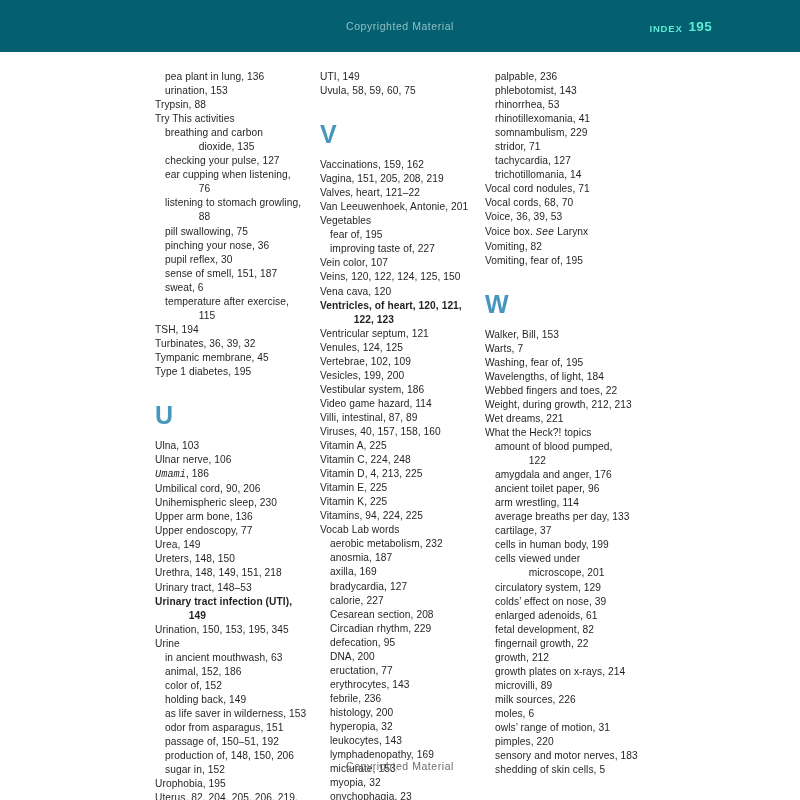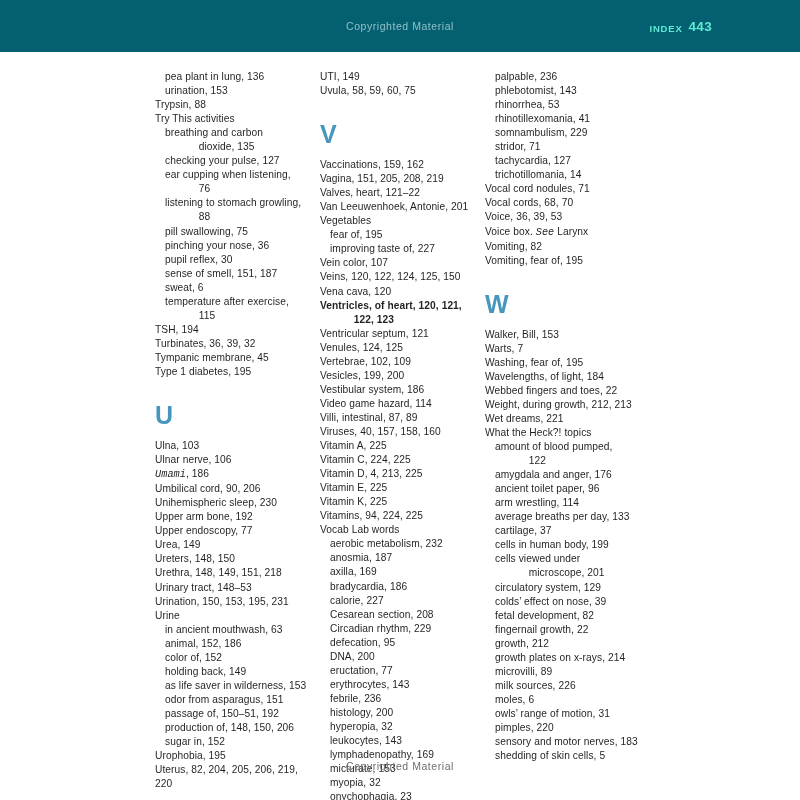--- a/index.html
+++ b/index.html
@@ -121,21 +121,21 @@
     color: #6e6e70;
   }
 </style>
 </head>
 <body>
 
 <div class="header-band">
   <span class="header-copyright">Copyrighted Material</span>
   <span class="header-right">
     <span class="header-index-label">INDEX</span>
-    <span class="header-page-number">443</span>
+    <span class="header-page-number">195</span>
   </span>
 </div>
 
 <div class="page-body">
   <div class="index-column col-1">
       <div class="entry lvl1">pea plant in lung, 136</div>
       <div class="entry lvl1">urination, 153</div>
       <div class="entry lvl0">Trypsin, 88</div>
       <div class="entry lvl0">Try This activities</div>
       <div class="entry lvl1 hang">breathing and carbon
@@ -155,27 +155,29 @@
       <div class="entry lvl0">TSH, 194</div>
       <div class="entry lvl0">Turbinates, 36, 39, 32</div>
       <div class="entry lvl0">Tympanic membrane, 45</div>
       <div class="entry lvl0">Type 1 diabetes, 195</div>
       <div class="letter-heading">U</div>
       <div class="entry lvl0">Ulna, 103</div>
       <div class="entry lvl0">Ulnar nerve, 106</div>
       <div class="entry lvl0"><span class="it">Umami</span>, 186</div>
       <div class="entry lvl0">Umbilical cord, 90, 206</div>
       <div class="entry lvl0">Unihemispheric sleep, 230</div>
-      <div class="entry lvl0">Upper arm bone, 192</div>
+      <div class="entry lvl0">Upper arm bone, 136</div>
       <div class="entry lvl0">Upper endoscopy, 77</div>
       <div class="entry lvl0">Urea, 149</div>
       <div class="entry lvl0">Ureters, 148, 150</div>
       <div class="entry lvl0">Urethra, 148, 149, 151, 218</div>
       <div class="entry lvl0">Urinary tract, 148–53</div>
-      <div class="entry lvl0">Urination, 150, 153, 195, 231</div>
+      <div class="entry lvl0 hang">Urinary tract infection (UTI),
+    149</div>
+      <div class="entry lvl0">Urination, 150, 153, 195, 345</div>
       <div class="entry lvl0">Urine</div>
       <div class="entry lvl1">in ancient mouthwash, 63</div>
       <div class="entry lvl1">animal, 152, 186</div>
       <div class="entry lvl1">color of, 152</div>
       <div class="entry lvl1">holding back, 149</div>
       <div class="entry lvl1">as life saver in wilderness, 153</div>
       <div class="entry lvl1">odor from asparagus, 151</div>
       <div class="entry lvl1">passage of, 150–51, 192</div>
       <div class="entry lvl1">production of, 148, 150, 206</div>
       <div class="entry lvl1">sugar in, 152</div>
@@ -200,30 +202,30 @@
     122, 123</div>
       <div class="entry lvl0">Ventricular septum, 121</div>
       <div class="entry lvl0">Venules, 124, 125</div>
       <div class="entry lvl0">Vertebrae, 102, 109</div>
       <div class="entry lvl0">Vesicles, 199, 200</div>
       <div class="entry lvl0">Vestibular system, 186</div>
       <div class="entry lvl0">Video game hazard, 114</div>
       <div class="entry lvl0">Villi, intestinal, 87, 89</div>
       <div class="entry lvl0">Viruses, 40, 157, 158, 160</div>
       <div class="entry lvl0">Vitamin A, 225</div>
-      <div class="entry lvl0">Vitamin C, 224, 225</div>
+      <div class="entry lvl0">Vitamin C, 224, 248</div>
       <div class="entry lvl0">Vitamin D, 4, 213, 225</div>
       <div class="entry lvl0">Vitamin E, 225</div>
       <div class="entry lvl0">Vitamin K, 225</div>
       <div class="entry lvl0">Vitamins, 94, 224, 225</div>
       <div class="entry lvl0">Vocab Lab words</div>
       <div class="entry lvl1">aerobic metabolism, 232</div>
       <div class="entry lvl1">anosmia, 187</div>
       <div class="entry lvl1">axilla, 169</div>
-      <div class="entry lvl1">bradycardia, 186</div>
+      <div class="entry lvl1">bradycardia, 127</div>
       <div class="entry lvl1">calorie, 227</div>
       <div class="entry lvl1">Cesarean section, 208</div>
       <div class="entry lvl1">Circadian rhythm, 229</div>
       <div class="entry lvl1">defecation, 95</div>
       <div class="entry lvl1">DNA, 200</div>
       <div class="entry lvl1">eructation, 77</div>
       <div class="entry lvl1">erythrocytes, 143</div>
       <div class="entry lvl1">febrile, 236</div>
       <div class="entry lvl1">histology, 200</div>
       <div class="entry lvl1">hyperopia, 32</div>
@@ -262,20 +264,21 @@
       <div class="entry lvl1">amygdala and anger, 176</div>
       <div class="entry lvl1">ancient toilet paper, 96</div>
       <div class="entry lvl1">arm wrestling, 114</div>
       <div class="entry lvl1">average breaths per day, 133</div>
       <div class="entry lvl1">cartilage, 37</div>
       <div class="entry lvl1">cells in human body, 199</div>
       <div class="entry lvl1 hang">cells viewed under
     microscope, 201</div>
       <div class="entry lvl1">circulatory system, 129</div>
       <div class="entry lvl1">colds’ effect on nose, 39</div>
+      <div class="entry lvl1">enlarged adenoids, 61</div>
       <div class="entry lvl1">fetal development, 82</div>
       <div class="entry lvl1">fingernail growth, 22</div>
       <div class="entry lvl1">growth, 212</div>
       <div class="entry lvl1">growth plates on x-rays, 214</div>
       <div class="entry lvl1">microvilli, 89</div>
       <div class="entry lvl1">milk sources, 226</div>
       <div class="entry lvl1">moles, 6</div>
       <div class="entry lvl1">owls’ range of motion, 31</div>
       <div class="entry lvl1">pimples, 220</div>
       <div class="entry lvl1">sensory and motor nerves, 183</div>

